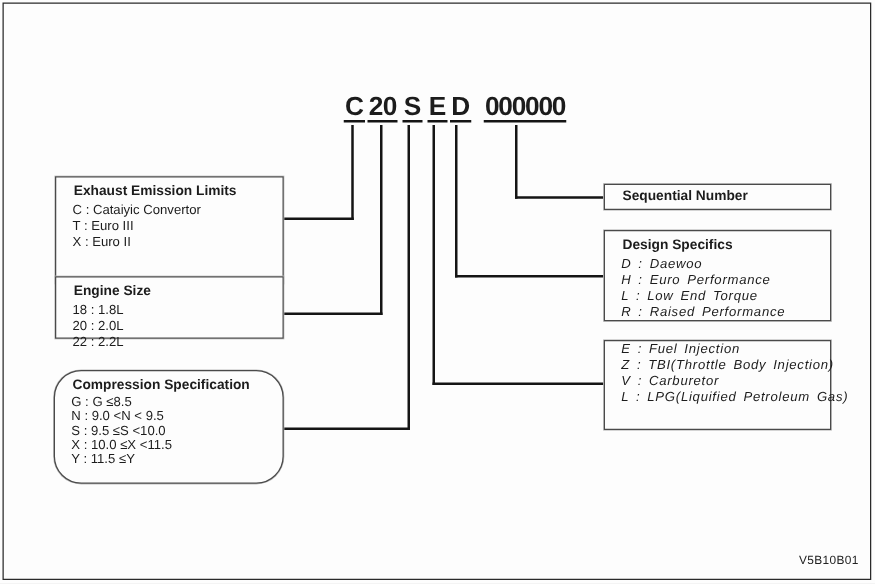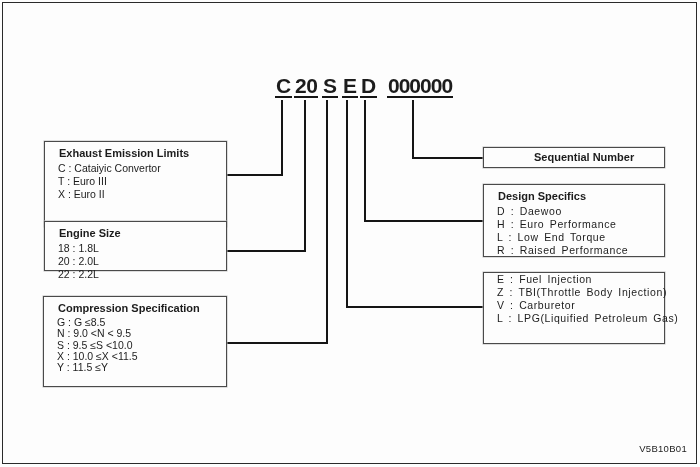--- a/index.html
+++ b/index.html
@@ -41,21 +41,21 @@
     padding:5px 0 3px 14px;
     white-space:nowrap;
   }
   .box-item{
     font-size:10.5px;
     padding-left:13px;
     line-height:13px;
     white-space:nowrap;
   }
   .box.compact .box-item{line-height:11.3px;font-size:10.5px;}
-  .box.right-style .box-item{letter-spacing:0.6px;word-spacing:2px;line-height:13px;}
+  .box.right-style .box-item{letter-spacing:0.6px;word-spacing:2px;line-height:13px;font-style:italic;}
   .box.title-only .box-title{padding-top:3px;}
   .doc-code{
     position:absolute;right:13px;top:443px;
     font-size:9.5px;letter-spacing:0.3px;
     color:#222;
   }
 </style>
 </head>
 <body>
 
@@ -91,30 +91,30 @@
     <div class="box-item">X : Euro  II</div>
   </div>
 
   <div class="box" style="left:44px;top:221px;width:183px;height:50px;">
     <div class="box-title">Engine Size</div>
     <div class="box-item">18 : 1.8L</div>
     <div class="box-item">20 : 2.0L</div>
     <div class="box-item">22 : 2.2L</div>
   </div>
 
-  <div class="box compact" style="left:43px;top:296px;width:184px;height:91px;">
+  <div class="box compact" style="left:43px;top:296px;width:184px;height:91px;border-radius:22px;">
     <div class="box-title">Compression Specification</div>
     <div class="box-item">G : G ≤8.5</div>
     <div class="box-item">N : 9.0 &lt;N &lt; 9.5</div>
     <div class="box-item">S : 9.5 ≤S &lt;10.0</div>
     <div class="box-item">X : 10.0 ≤X &lt;11.5</div>
     <div class="box-item">Y : 11.5 ≤Y</div>
   </div>
 
-  <div class="box title-only" style="left:483px;top:147px;width:182px;height:21px;padding-left:36px;">
+  <div class="box title-only" style="left:483px;top:147px;width:182px;height:21px;">
     <div class="box-title">Sequential Number</div>
   </div>
 
   <div class="box right-style" style="left:483px;top:184px;width:182px;height:73px;">
     <div class="box-title">Design Specifics</div>
     <div class="box-item">D : Daewoo</div>
     <div class="box-item">H : Euro Performance</div>
     <div class="box-item">L : Low End Torque</div>
     <div class="box-item">R : Raised Performance</div>
   </div>

